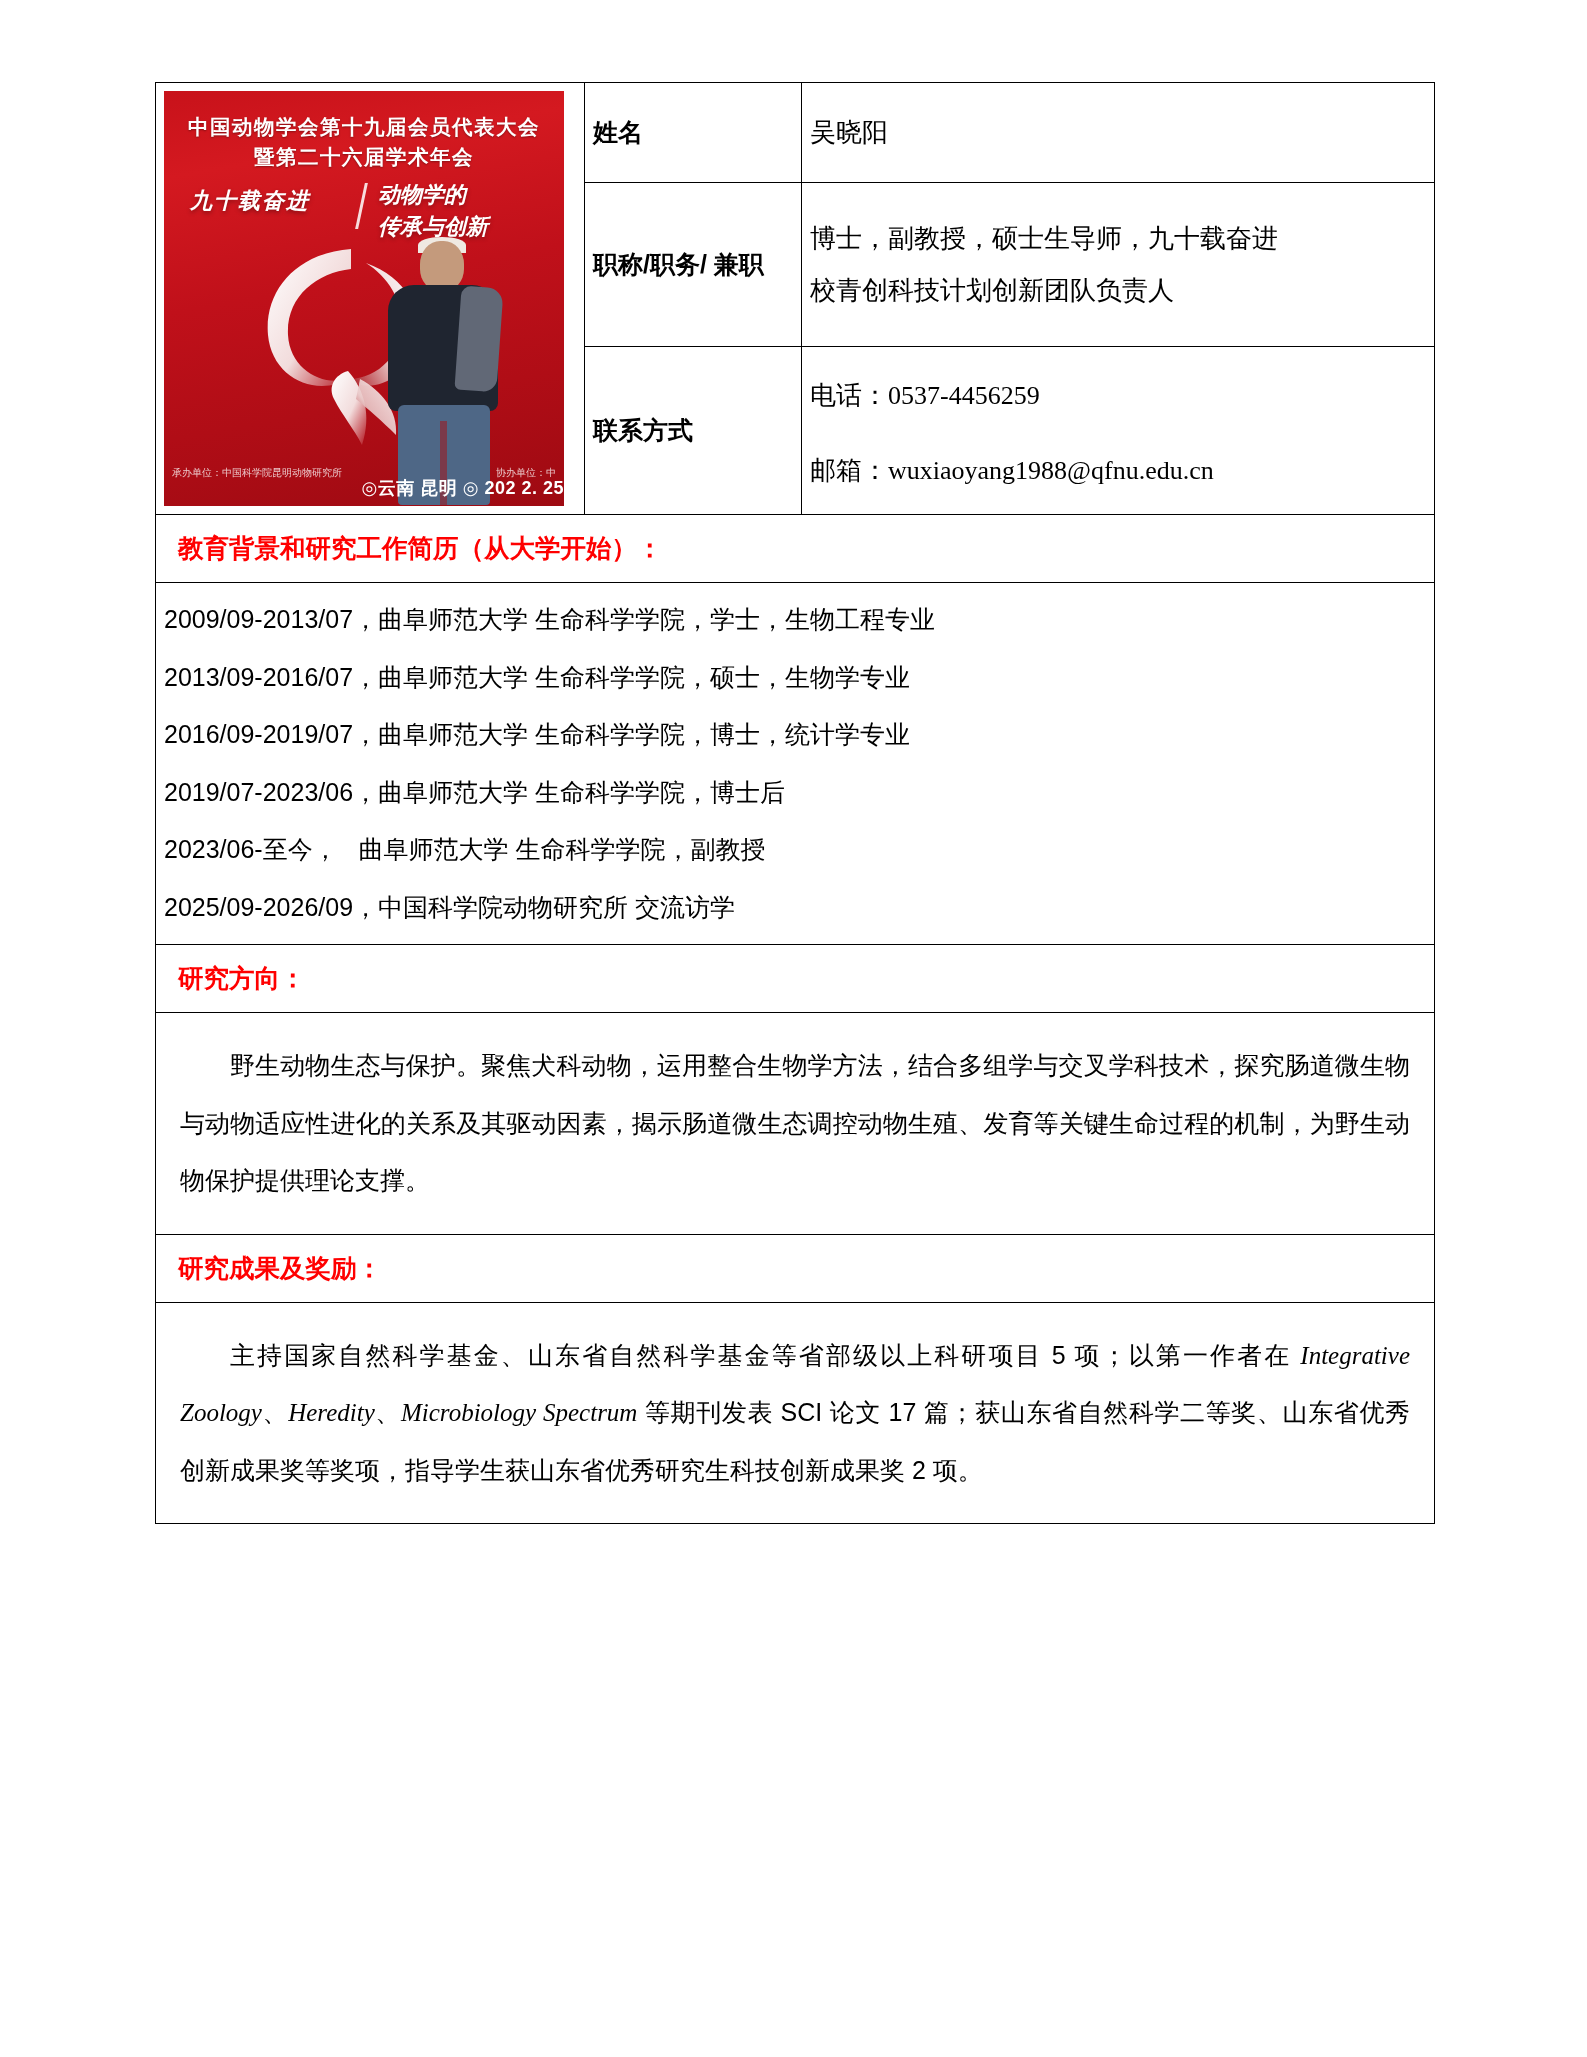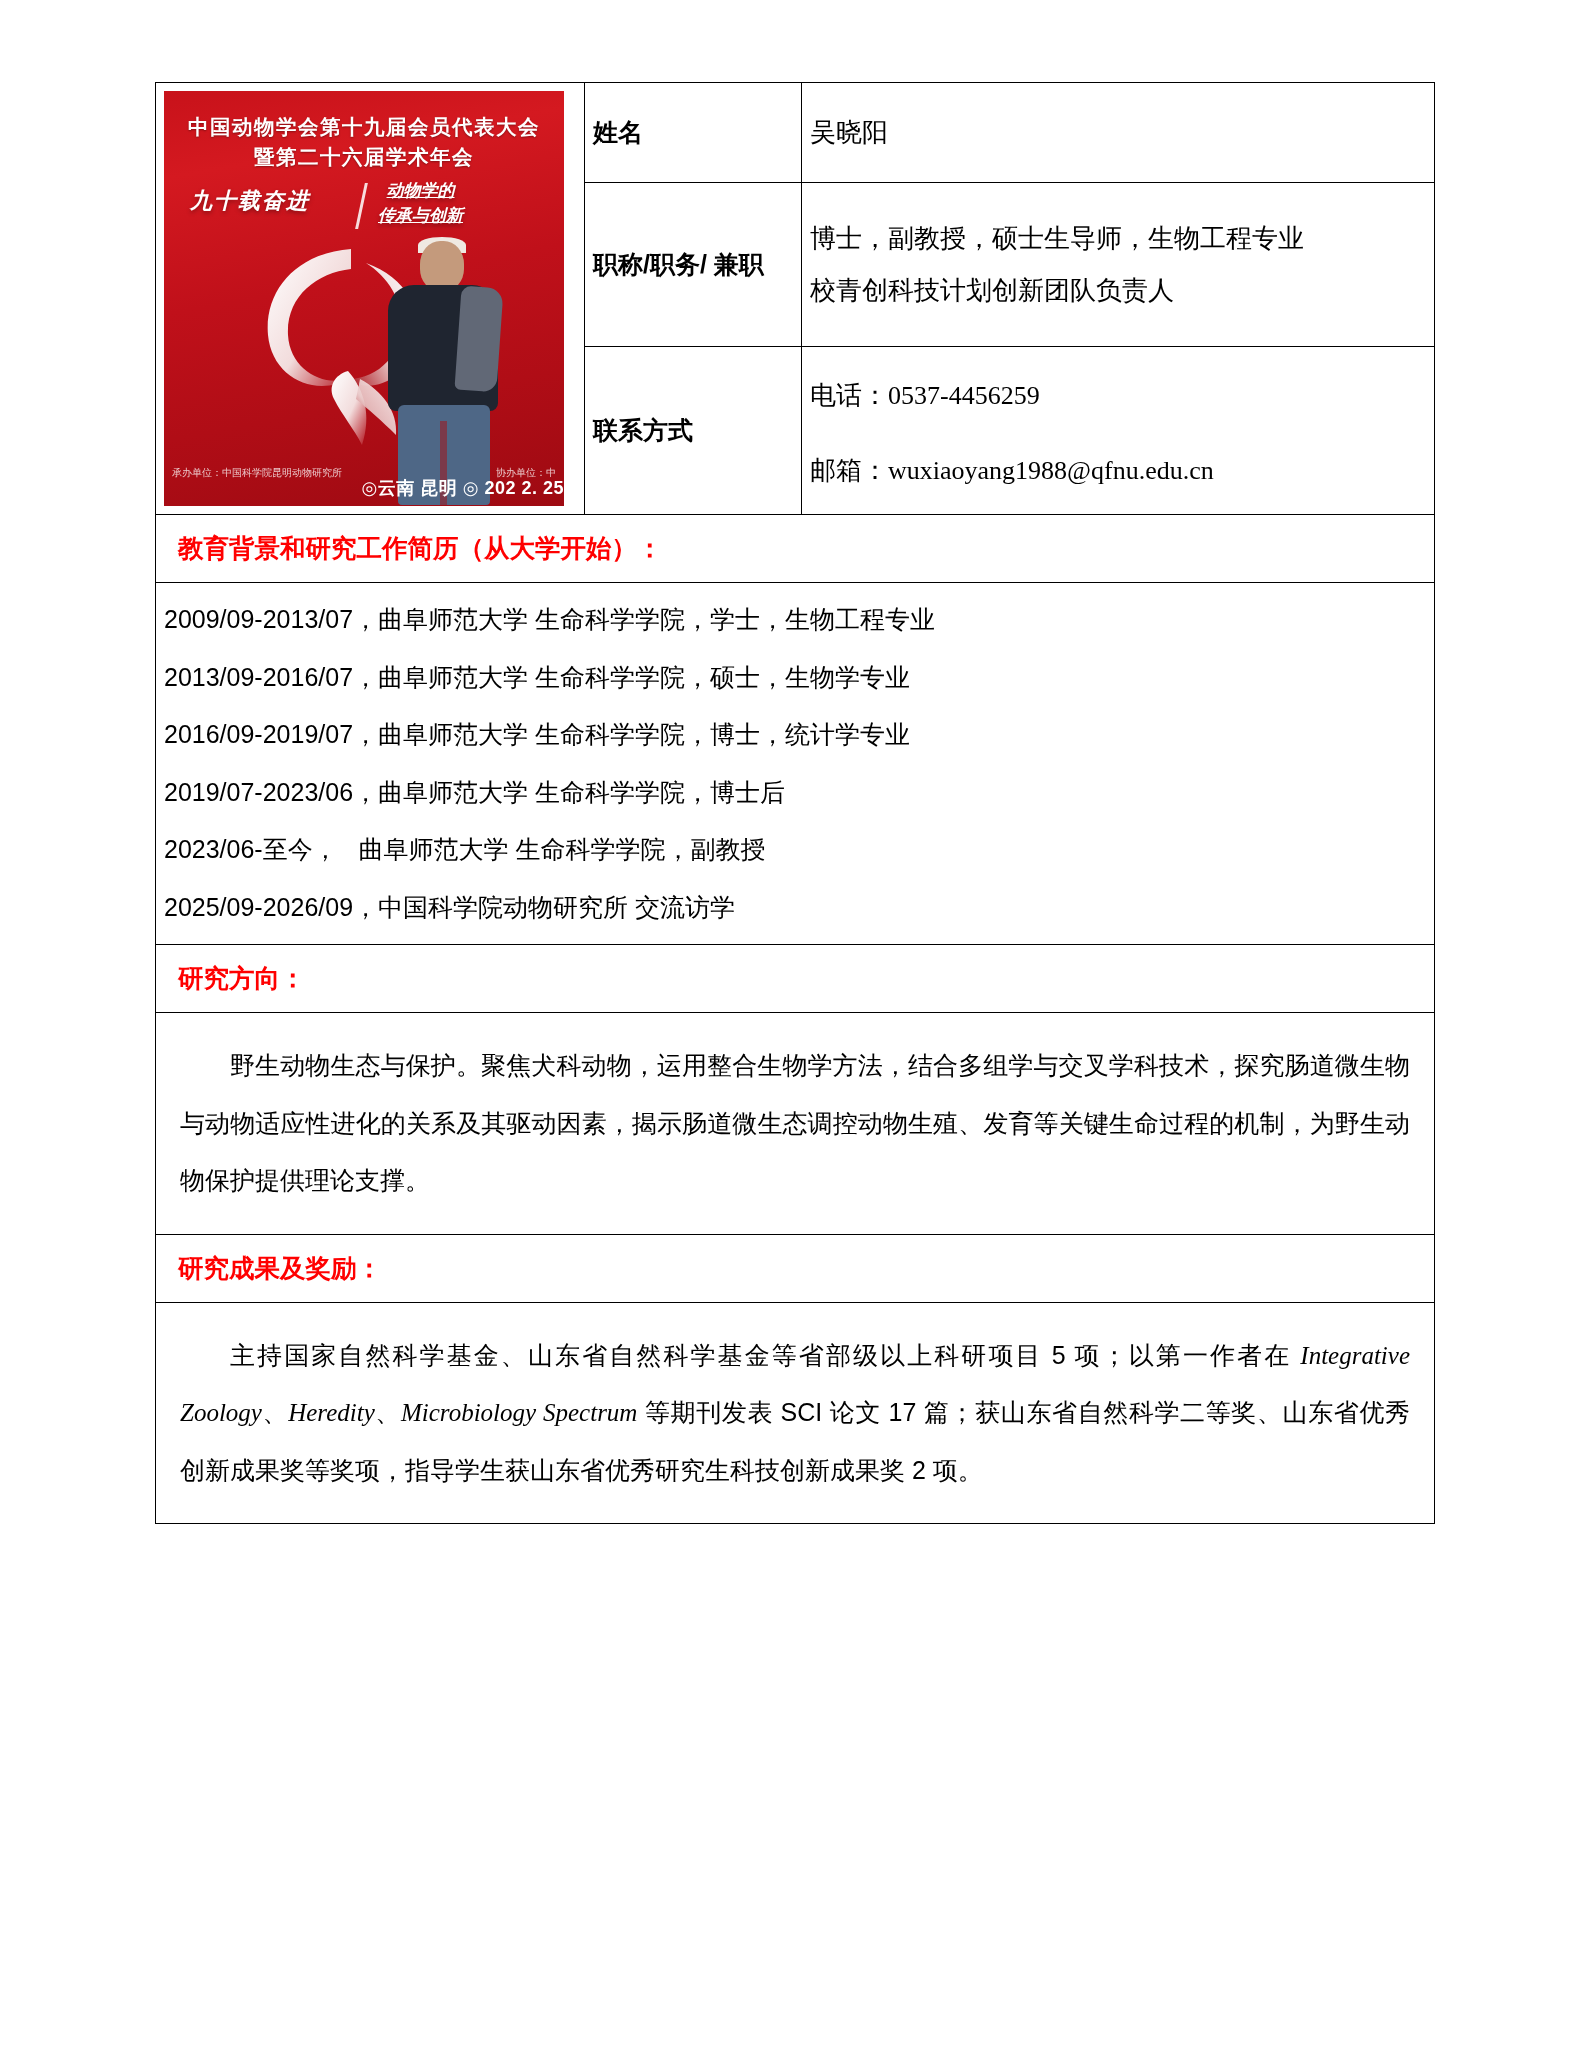--- a/index.html
+++ b/index.html
@@ -80,25 +80,24 @@
     background: rgba(255,255,255,.85);
     transform: skewX(-12deg);
   }
   .photo .slogan-right {
     position: absolute;
     left: 214px; top: 88px;
     color: #ffffff;
     font-family: "Liberation Serif", "DejaVu Serif", serif;
     font-style: italic;
     font-weight: bold;
-    font-size: 17px;
+    font-size: 22px;
     line-height: 1.45;
-    text-align: center;
+    text-align: left;
     text-shadow: 0 2px 4px rgba(0,0,0,.3);
-    text-decoration: underline;
   }
   .photo .ribbon {
     position: absolute;
     left: 92px; top: 148px;
     width: 190px; height: 220px;
   }
   .photo .person {
     position: absolute;
     left: 208px;
     top: 150px;
@@ -279,21 +278,21 @@
       <td class="label-cell">姓名</td>
       <td class="value-cell">吴晓阳</td>
     </tr>
 
     <tr class="row-title">
       <td class="label-cell">
         <span class="line">职称/职务/</span>
         <span class="line">兼职</span>
       </td>
       <td class="value-cell">
-        <span class="line">博士，副教授，硕士生导师，生物工程专业</span>
+        <span class="line">博士，副教授，硕士生导师，九十载奋进</span>
         <span class="line">校青创科技计划创新团队负责人</span>
       </td>
     </tr>
 
     <tr class="row-contact">
       <td class="label-cell">联系方式</td>
       <td class="value-cell">
         <span class="contact-line"><span>电话：</span><span class="mono">0537-4456259</span></span>
         <span class="contact-line last"><span>邮箱：</span><span class="mono">wuxiaoyang1988@qfnu.edu.cn</span></span>
       </td>

